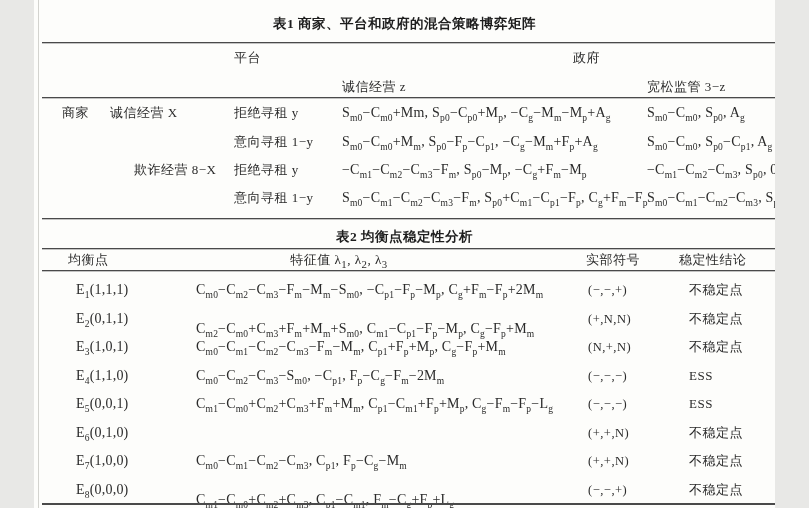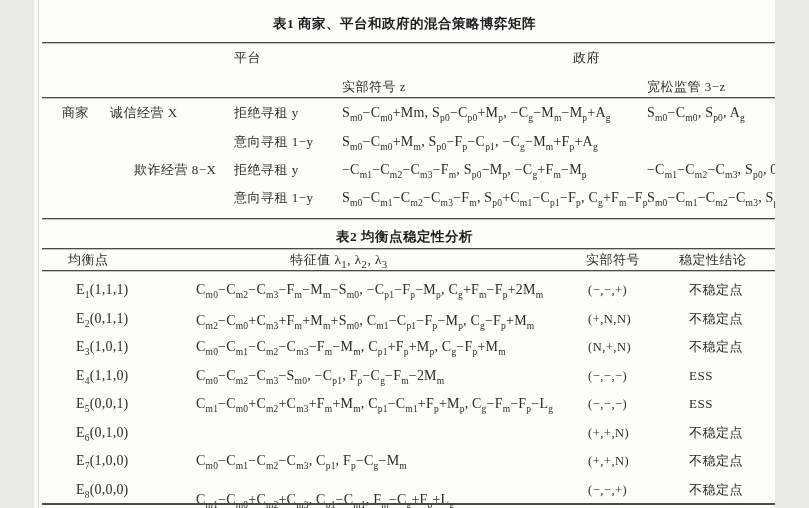--- a/index.html
+++ b/index.html
@@ -28,33 +28,34 @@
 <div id="page">
   <div class="edge" style="left:4px"></div>
   <div class="edge" style="left:803px"></div>
 
   <div class="title" style="top:15px">表1  商家、平台和政府的混合策略博弈矩阵</div>
 
   <div class="rule" style="top:42px"></div>
 
   <div class="cell cjk" style="left:200px;top:49px">平台</div>
   <div class="cell cjk center-span" style="left:310px;top:49px;width:485px">政府</div>
-  <div class="cell cjk" style="left:308px;top:78px">实部符号 z</div>
+  <div class="cell cjk" style="left:308px;top:78px">诚信经营 z</div>
   <div class="cell cjk" style="left:613px;top:78px">宽松监管 3−z</div>
 
   <div class="rule" style="top:97px"></div>
 
   <div class="cell cjk" style="left:28px;top:104px">商家</div>
   <div class="cell cjk" style="left:76px;top:104px">诚信经营 X</div>
   <div class="cell cjk" style="left:200px;top:104px">拒绝寻租 y</div>
   <div class="cell formula" style="left:308px;top:104px">S<sub>m0</sub>−C<sub>m0</sub>+Mm, S<sub>p0</sub>−C<sub>p0</sub>+M<sub>p</sub>, −C<sub>g</sub>−M<sub>m</sub>−M<sub>p</sub>+A<sub>g</sub></div>
   <div class="cell formula" style="left:613px;top:104px">S<sub>m0</sub>−C<sub>m0</sub>, S<sub>p0</sub>, A<sub>g</sub></div>
 
   <div class="cell cjk" style="left:200px;top:133px">意向寻租 1−y</div>
   <div class="cell formula" style="left:308px;top:133px">S<sub>m0</sub>−C<sub>m0</sub>+M<sub>m</sub>, S<sub>p0</sub>−F<sub>p</sub>−C<sub>p1</sub>, −C<sub>g</sub>−M<sub>m</sub>+F<sub>p</sub>+A<sub>g</sub></div>
+  <div class="cell formula" style="left:613px;top:133px">S<sub>m0</sub>−C<sub>m0</sub>, S<sub>p0</sub>−C<sub>p1</sub>, A<sub>g</sub></div>
 
   <div class="cell cjk" style="left:100px;top:161px">欺诈经营 8−X</div>
   <div class="cell cjk" style="left:200px;top:161px">拒绝寻租 y</div>
   <div class="cell formula" style="left:308px;top:161px">−C<sub>m1</sub>−C<sub>m2</sub>−C<sub>m3</sub>−F<sub>m</sub>, S<sub>p0</sub>−M<sub>p</sub>, −C<sub>g</sub>+F<sub>m</sub>−M<sub>p</sub></div>
   <div class="cell formula" style="left:613px;top:161px">−C<sub>m1</sub>−C<sub>m2</sub>−C<sub>m3</sub>, S<sub>p0</sub>, 0</div>
 
   <div class="cell cjk" style="left:200px;top:189px">意向寻租 1−y</div>
   <div class="cell formula" style="left:308px;top:189px">S<sub>m0</sub>−C<sub>m1</sub>−C<sub>m2</sub>−C<sub>m3</sub>−F<sub>m</sub>, S<sub>p0</sub>+C<sub>m1</sub>−C<sub>p1</sub>−F<sub>p</sub>, C<sub>g</sub>+F<sub>m</sub>−F<sub>p</sub></div>
   <div class="cell formula" style="left:613px;top:189px">S<sub>m0</sub>−C<sub>m1</sub>−C<sub>m2</sub>−C<sub>m3</sub>, S<sub>p0</sub>+C<sub>m1</sub>, −L<sub>g</sub></div>
 
@@ -72,21 +73,21 @@
 
   <div class="rule" style="top:270px"></div>
 
   <div class="cell formula pt" style="left:42px;top:281px">E<sub>1</sub>(1,1,1)</div>
   <div class="cell formula" style="left:162px;top:281px">C<sub>m0</sub>−C<sub>m2</sub>−C<sub>m3</sub>−F<sub>m</sub>−M<sub>m</sub>−S<sub>m0</sub>, −C<sub>p1</sub>−F<sub>p</sub>−M<sub>p</sub>, C<sub>g</sub>+F<sub>m</sub>−F<sub>p</sub>+2M<sub>m</sub></div>
   <div class="cell sign" style="left:554px;top:281px">(−,−,+)</div>
   <div class="cell cjk" style="left:655px;top:281px">不稳定点</div>
   <div class="cell cond" style="left:748px;top:281px">\</div>
 
   <div class="cell formula pt" style="left:42px;top:310px">E<sub>2</sub>(0,1,1)</div>
-  <div class="cell formula" style="left:162px;top:312px">C<sub>m2</sub>−C<sub>m0</sub>+C<sub>m3</sub>+F<sub>m</sub>+M<sub>m</sub>+S<sub>m0</sub>, C<sub>m1</sub>−C<sub>p1</sub>−F<sub>p</sub>−M<sub>p</sub>, C<sub>g</sub>−F<sub>p</sub>+M<sub>m</sub></div>
+  <div class="cell formula" style="left:162px;top:320px">C<sub>m2</sub>−C<sub>m0</sub>+C<sub>m3</sub>+F<sub>m</sub>+M<sub>m</sub>+S<sub>m0</sub>, C<sub>m1</sub>−C<sub>p1</sub>−F<sub>p</sub>−M<sub>p</sub>, C<sub>g</sub>−F<sub>p</sub>+M<sub>m</sub></div>
   <div class="cell sign" style="left:554px;top:310px">(+,N,N)</div>
   <div class="cell cjk" style="left:655px;top:310px">不稳定点</div>
   <div class="cell cond" style="left:748px;top:310px">\</div>
 
   <div class="cell formula pt" style="left:42px;top:338px">E<sub>3</sub>(1,0,1)</div>
   <div class="cell formula" style="left:162px;top:338px">C<sub>m0</sub>−C<sub>m1</sub>−C<sub>m2</sub>−C<sub>m3</sub>−F<sub>m</sub>−M<sub>m</sub>, C<sub>p1</sub>+F<sub>p</sub>+M<sub>p</sub>, C<sub>g</sub>−F<sub>p</sub>+M<sub>m</sub></div>
   <div class="cell sign" style="left:554px;top:338px">(N,+,N)</div>
   <div class="cell cjk" style="left:655px;top:338px">不稳定点</div>
   <div class="cell cond" style="left:748px;top:338px">\</div>
 

